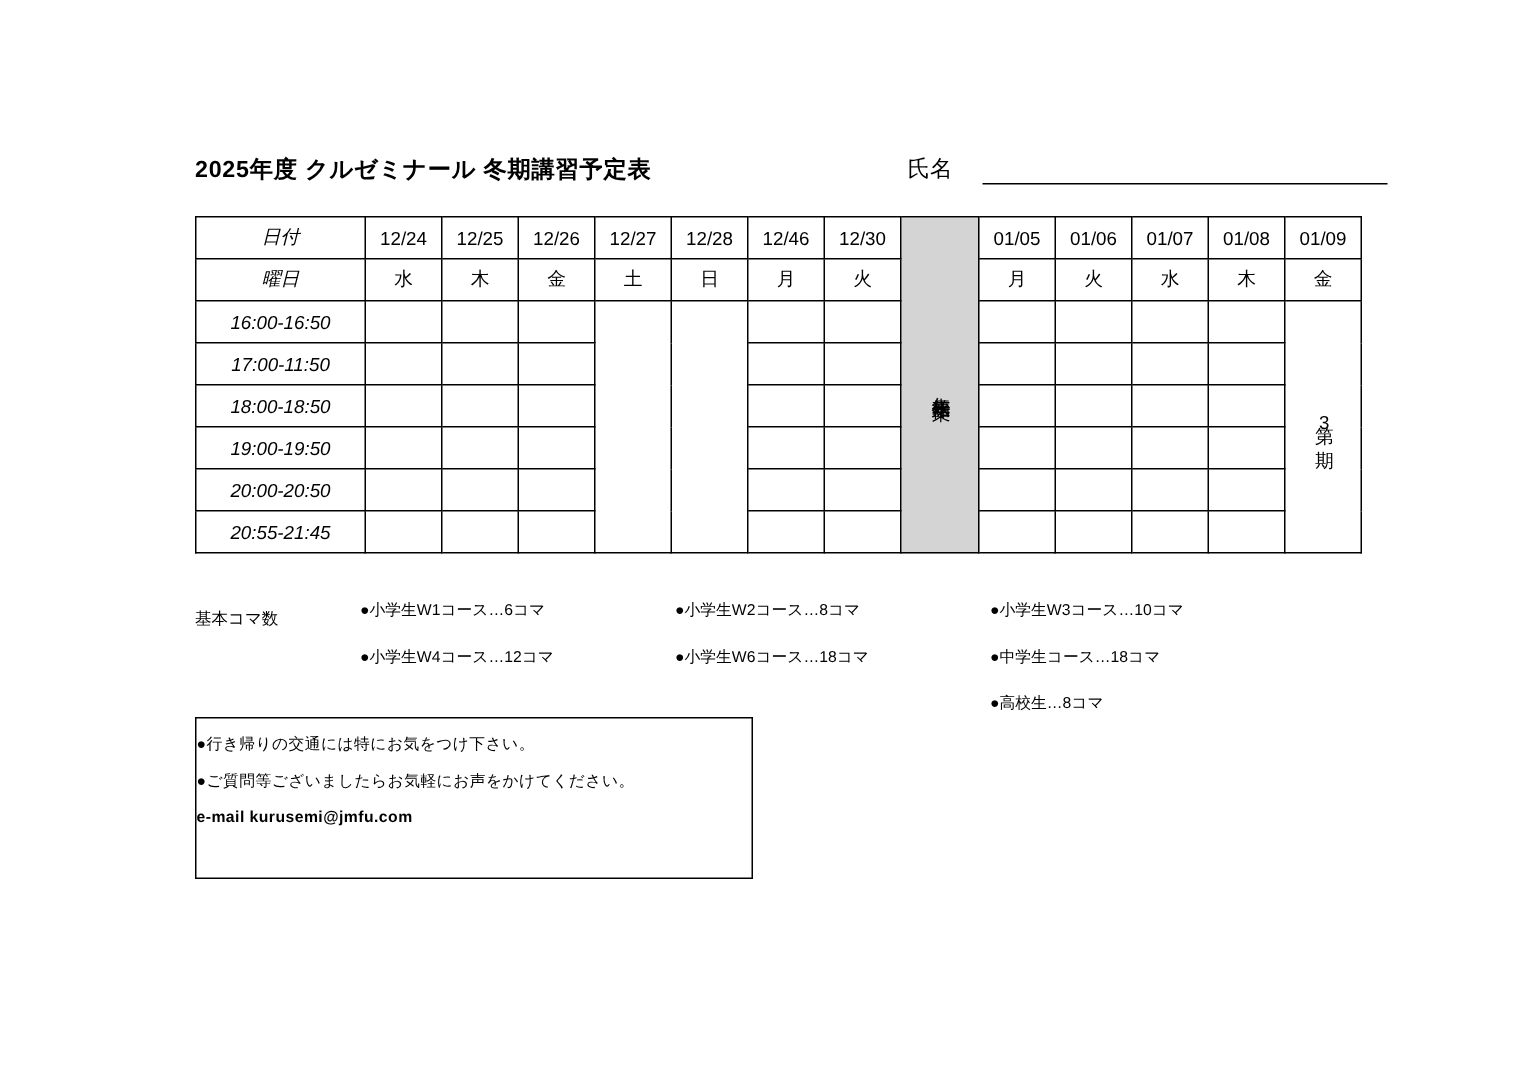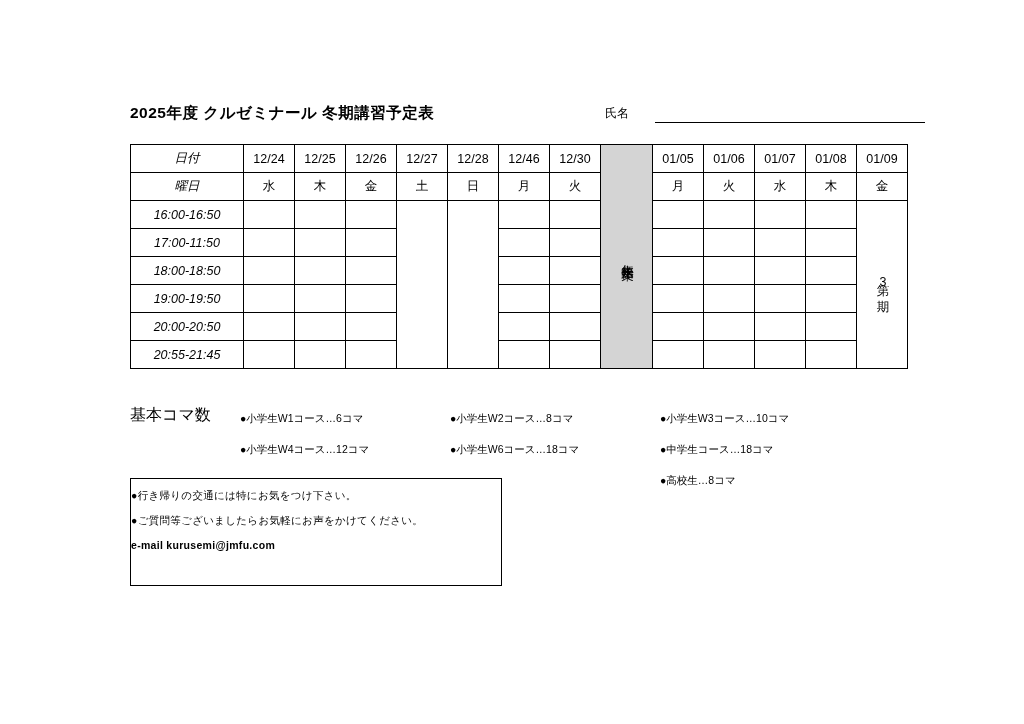--- a/index.html
+++ b/index.html
@@ -35,21 +35,21 @@
   .doc-title {
     font-size: 15.5px;
     font-weight: bold;
     letter-spacing: 0.5px;
     white-space: nowrap;
   }
   .name-label {
     position: absolute;
     left: 475px;
     bottom: 2px;
-    font-size: 12px;
+    font-size: 15px;
   }
   .name-rule {
     position: absolute;
     left: 525px;
     bottom: 1px;
     width: 270px;
     border-bottom: 1px solid #000;
     height: 1px;
   }
 
@@ -107,38 +107,37 @@
     position: absolute;
     left: 130px;
     top: 400px;
     width: 800px;
     font-size: 10.5px;
   }
   .koma-label {
     position: absolute;
     left: 0;
     top: 5px;
-    font-size: 16px;
+    font-size: 11px;
   }
   .koma-grid {
     position: absolute;
     left: 110px;
     top: 0;
     width: 700px;
   }
   .koma-row {
     display: flex;
     height: 31px;
     align-items: flex-start;
   }
   .koma-cell {
     width: 210px;
     font-size: 10.5px;
     white-space: nowrap;
-    margin-top: 12px;
   }
 
   
   .notes {
     position: absolute;
     left: 130px;
     top: 478px;
     width: 372px;
     height: 108px;
     border: 1px solid #000;

